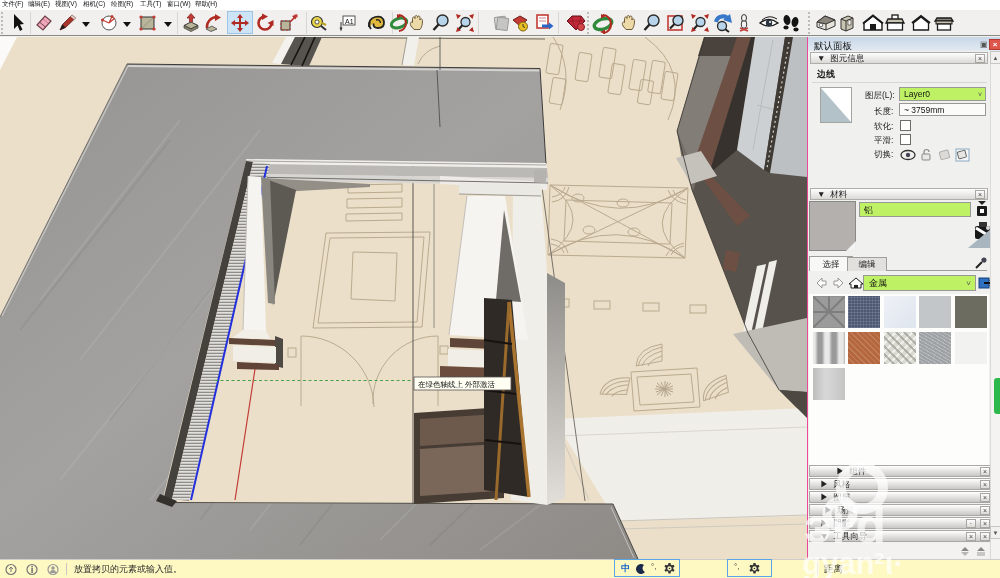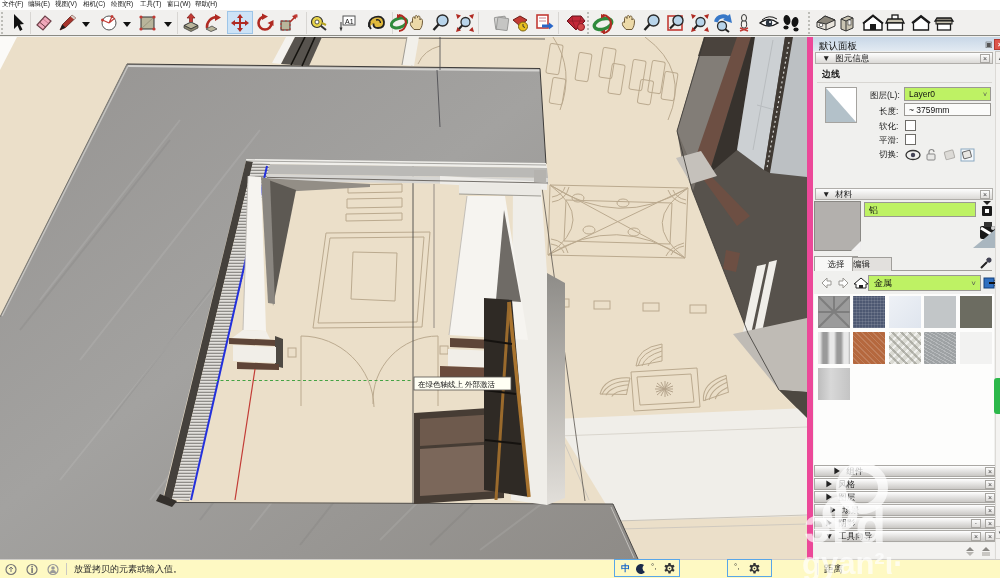--- a/index.html
+++ b/index.html
@@ -5,21 +5,21 @@
 html,body{width:1000px;height:578px;overflow:hidden;font-family:"Liberation Sans",sans-serif;background:#f0f0ee;position:relative}
 .abs{position:absolute}
 #menu{position:absolute;left:0;top:0;width:1000px;height:10px;background:#ffffff;font-size:8px;color:#111;line-height:10px}
 #menu span{position:absolute;top:-1px;transform:scale(0.82);transform-origin:0 50%;white-space:nowrap}
 #tbar{position:absolute;left:0;top:10px;width:1000px;height:26px;background:#f1f0ee;border-bottom:1px solid #8a8a84}
 .sep{position:absolute;top:2px;width:1px;height:22px;background:#d8d6d3}
 .grip{position:absolute;top:2px;width:2px;height:22px;background-image:repeating-linear-gradient(#bdbdb8 0 2px,#f1f0ee 2px 4px)}
 .hl{position:absolute;left:227px;top:1px;width:26px;height:23px;background:#cde3f6;border:1px solid #9dc5e8}
 .ti{position:absolute;top:3px}
 #vp{position:absolute;left:0;top:37px;width:807px;height:522px;overflow:hidden}
-#panel{position:absolute;left:807px;top:37px;width:193px;height:522px;background:#f0f0ee;border-left:6px solid #ec4899;font-size:8.5px;color:#1c1c1c;overflow:hidden}
+#panel{position:absolute;left:807px;top:37px;width:193px;height:522px;background:#f0f0ee;border-left:1px solid #ec4899;font-size:8.5px;color:#1c1c1c;overflow:hidden}
 .hdr{position:absolute;left:2px;width:178px;height:12px;background:linear-gradient(#fefefe,#dbd9d6);border:1px solid #b0aeaa;line-height:11px;font-size:8.5px;color:#222}
 .hdr .cx{position:absolute;right:2px;top:1px;width:10px;height:9px;background:linear-gradient(#fdfdfd,#e0dedb);border:1px solid #a8a6a2;font-size:7px;line-height:7px;text-align:center;color:#444}
 .lbl{position:absolute;font-size:8.5px;color:#1c1c1c}
 .inp{position:absolute;background:#bef264;border:1px solid #9a9894;font-size:8.5px;color:#111}
 .cb{position:absolute;width:11px;height:11px;background:#fff;border:1px solid #6e6c68}
 #sbar{position:absolute;left:0;top:559px;width:1000px;height:19px;background:#fef9c3;border-top:1px solid #cfcdc9;font-size:9px;color:#2a2a2a}
 .ime{position:absolute;top:-1px;height:18px;border:1px solid #58a6e8;font-size:9px;color:#1464c8}
 .sw{position:absolute;width:32px;height:32px}
 .bar{position:absolute;left:1px;width:185px;height:12px;background:linear-gradient(#ffffff,#c9c7c4);border:1px solid #aaa8a4;font-size:8.5px;line-height:11px;color:#222}
 .bx{position:absolute;top:1px;width:10px;height:9px;background:linear-gradient(#fdfdfd,#dddbd8);border:1px solid #a8a6a2;font-size:7px;line-height:7px;text-align:center;color:#444}
@@ -494,21 +494,21 @@
  <svg class="abs" style="left:164px;top:183px" width="22" height="22" viewBox="0 0 22 22">
       <rect x="3" y="6" width="15" height="13" rx="2" fill="#181818"></rect>
       <path d="M4,8 L17,16" stroke="#fff" stroke-width="3"></path>
       <rect x="7" y="2" width="8" height="5" fill="#333"></rect>
       <circle cx="16" cy="8" r="2" fill="#d8d8d8"></circle>
     </svg>
  <svg class="abs" style="left:160px;top:191px" width="24" height="20">
       <polygon points="0,20 24,20 24,0" fill="#a9b6bf"></polygon>
     </svg>
  <div class="abs" style="left:1px;top:219px;width:44px;height:15px;background:#f8f8f7;border:1px solid #a09e9a;border-bottom:none;text-align:center;line-height:14px;font-size:8.5px">选择</div>
- <div class="abs" style="left:39px;top:220px;width:40px;height:14px;background:#e2e0dd;border:1px solid #a09e9a;border-bottom:none;text-align:left;line-height:13px;font-size:8.5px">编辑</div>
+ <div class="abs" style="left:39px;top:220px;width:40px;height:14px;background:#e2e0dd;border:1px solid #a09e9a;border-bottom:none;text-align:center;line-height:13px;font-size:8.5px">编辑</div>
  <div class="abs" style="left:79px;top:233px;width:100px;height:1px;background:#a09e9a"></div>
  <svg class="abs" style="left:166px;top:219px" width="14" height="14" viewBox="0 0 14 14">
       <path d="M2,12 L8,6 M8,3 L11,6" stroke="#222" stroke-width="2"></path>
       <circle cx="10" cy="4" r="2.5" fill="#445"></circle>
     </svg>
  <svg class="abs" style="left:5px;top:239px" width="52" height="14" viewBox="0 0 52 14">
   <path d="M9,2 L4,7 L9,12 L9,9 L13,9 L13,5 L9,5 Z" fill="#fdfdfd" stroke="#9a9894"></path>
   <path d="M25,2 L30,7 L25,12 L25,9 L21,9 L21,5 L25,5 Z" fill="#fdfdfd" stroke="#9a9894"></path>
   <path d="M43,2 L36,8 L38,8 L38,12 L48,12 L48,8 L50,8 Z" fill="#fff" stroke="#222"></path>
       <rect x="41" y="9" width="4" height="3" fill="#222"></rect>
@@ -526,21 +526,21 @@
  <div class="sw" style="left:40px;top:259px;background:#4d5872;background-image:repeating-linear-gradient(0deg,rgba(255,255,255,0.12) 0 1px,transparent 1px 3px),repeating-linear-gradient(90deg,rgba(255,255,255,0.10) 0 1px,transparent 1px 3px)"></div>
  <div class="sw" style="left:76px;top:259px;background:linear-gradient(135deg,#eef1f6,#dfe5ee)"></div>
  <div class="sw" style="left:111px;top:259px;background:#c2c6c8"></div>
  <div class="sw" style="left:147px;top:259px;background:#6c6c61"></div>
  <div class="sw" style="left:5px;top:295px;background:repeating-linear-gradient(90deg,#e8e8e8 0 2px,#9a9a9a 5px 9px,#e8e8e8 12px 14px)"></div>
  <div class="sw" style="left:40px;top:295px;background:#b5683e;background-image:repeating-linear-gradient(45deg,rgba(255,255,255,0.15) 0 1px,transparent 1px 4px)"></div>
  <div class="sw" style="left:76px;top:295px;background:#dadad3;background-image:repeating-linear-gradient(45deg,rgba(120,120,110,0.45) 0 2px,transparent 2px 6px),repeating-linear-gradient(-45deg,rgba(255,255,255,0.6) 0 2px,transparent 2px 6px)"></div>
  <div class="sw" style="left:111px;top:295px;background:#9ea2a4;background-image:repeating-linear-gradient(30deg,rgba(255,255,255,0.25) 0 1px,transparent 1px 3px)"></div>
  <div class="sw" style="left:147px;top:295px;background:#f2f2f1"></div>
  <div class="sw" style="left:5px;top:331px;background:linear-gradient(90deg,#bdbdbd,#d8d8d8 40%,#c4c4c4)"></div>
- <div class="bar" style="top:428px"><span style="margin-left:18px">▶&nbsp; 组件</span><span class="bx" style="right:3px">×</span></div>
+ <div class="bar" style="top:428px"><span style="margin-left:26px">▶&nbsp; 组件</span><span class="bx" style="right:3px">×</span></div>
  <div class="bar" style="top:441px"><span style="margin-left:10px">▶&nbsp; 风格</span><span class="bx" style="right:3px">×</span></div>
  <div class="bar" style="top:454px"><span style="margin-left:10px">▶&nbsp; 图层</span><span class="bx" style="right:3px">×</span></div>
  <div class="bar" style="top:467px"><span style="margin-left:14px">▶&nbsp; 场景</span><span class="bx" style="right:3px">×</span></div>
  <div class="bar" style="top:480px"><span style="margin-left:10px">▶&nbsp; 阴影</span><span class="bx" style="right:17px">·</span><span class="bx" style="right:3px">×</span></div>
  <div class="bar" style="top:493px"><span style="margin-left:10px">▼&nbsp; 工具向导</span><span class="bx" style="right:17px">×</span><span class="bx" style="right:3px">×</span></div>
  <div class="abs" style="left:1px;top:506px;width:180px;height:15px;background:#f3f2f0"></div>
  <svg class="abs" style="left:152px;top:508px" width="30" height="12" viewBox="0 0 30 12">
       <polygon points="5,2 9,6 1,6" fill="#8a8884"></polygon>
       <polygon points="5,11 1,7 9,7" fill="#b8b6b2"></polygon>
       <polygon points="21,2 25,6 17,6" fill="#8a8884"></polygon>

